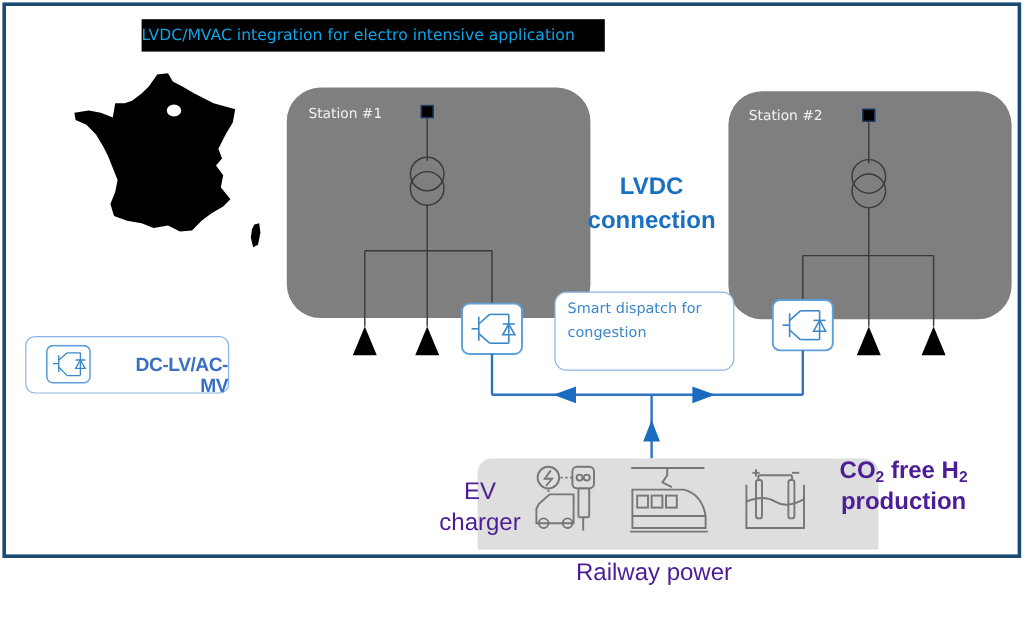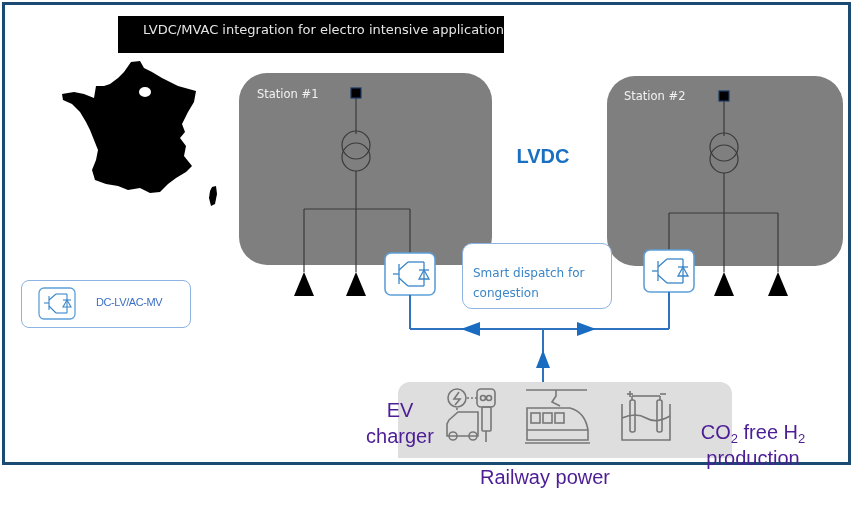--- a/index.html
+++ b/index.html
@@ -1,26 +1,26 @@
 <!DOCTYPE html>
 <html><head>
 <meta charset="utf-8">
 <style>
   html, body { margin:0; padding:0; background:#ffffff; }
   body { width:853px; height:531px; position:relative; overflow:hidden; font-family:"Liberation Sans", sans-serif; }
   .frame { position:absolute; left:2px; top:2px; width:843px; height:457px; border:3px solid #1b4a72; box-sizing:content-box; }
-  .title-bar { position:absolute; left:118px; top:16px; width:386px; height:37px; background:#000; color:#e5e5e5;
-    font-family:"DejaVu Sans", sans-serif; font-size:13px; line-height:27px; text-align:right; }
+  .title-bar { position:absolute; left:118px; top:16px; width:386px; height:27px; background:#000; color:#0ea5e9;
+    font-family:"DejaVu Sans", sans-serif; font-size:13px; line-height:27px; text-align:left; }
   .station { position:absolute; background:#7f7f7f; border-radius:28px; }
   .station-label { position:absolute; color:#f2f2f2; font-family:"DejaVu Sans", sans-serif; font-size:11.5px; }
   .mvac { position:absolute; left:468px; top:142px; width:150px; color:#1a70c0; font-weight:bold; font-size:20px; line-height:28px; text-align:center; }
   .dispatch { position:absolute; left:462px; top:243px; width:150px; height:66px; background:#fff; border:1.5px solid #8db3e2; border-radius:10px; box-sizing:border-box;
-    color:#3a86c8; font-family:"DejaVu Sans", sans-serif; font-size:12px; line-height:20px; padding:19px 0 0 10px; }
+    color:#3a86c8; font-family:"DejaVu Sans", sans-serif; font-size:12px; line-height:20px; padding:3px 0 0 10px; }
   .legend-box { position:absolute; left:21px; top:280px; width:170px; height:48px; border:1.5px solid #8db3e2; border-radius:8px; box-sizing:border-box; }
-  .legend-label { position:absolute; left:74px; top:15px; color:#3a6fc4; font-weight:normal; font-size:11px; letter-spacing:-0.4px;text-align:right; }
+  .legend-label { position:absolute; left:74px; top:15px; color:#3a6fc4; font-weight:bold; font-size:16px; letter-spacing:-0.4px;text-align:right; }
   .loads-panel { position:absolute; left:398px; top:382px; width:334px; height:76px; background:#dedede; border-radius:12px 12px 0 0; }
   .load-text { position:absolute; color:#4c1d95; font-size:20px; line-height:24px; text-align:center; }
   .load-text sub { font-size:13px; vertical-align:-4px; line-height:0; }
   svg.overlay { position:absolute; left:0; top:0; }
 </style>
 </head>
 <body>
 
 <div class="frame"></div>
 
@@ -104,20 +104,21 @@
     <line x1="669" y1="292" x2="669" y2="329"></line>
     <line x1="543" y1="329" x2="543" y2="382"></line>
   </g>
   <polygon points="461,329 480,322 480,336" fill="#1a6cc0"></polygon>
   <polygon points="596,329 577,322 577,336" fill="#1a6cc0"></polygon>
   <polygon points="543,350 536,368 550,368" fill="#1a6cc0"></polygon>
 </svg>
 
 <div class="mvac">
   <div>LVDC</div>
+  <div>connection</div>
 </div>
 
 <div class="dispatch">
   <div>Smart dispatch for</div>
   <div>congestion</div>
 </div>
 
 <div class="legend-box">
   <svg width="40" height="34" style="position:absolute;left:16px;top:6px;">
     <rect x="1" y="1" width="36" height="31" rx="5" fill="#fff" stroke="#5ea0da" stroke-width="1.3"></rect>
@@ -182,16 +183,16 @@
 
 <div class="load-text" style="left:360px;top:398px;width:80px;">
   <div>EV</div>
   <div style="margin-top:2px;">charger</div>
 </div>
 
 <div class="load-text" style="left:470px;top:465px;width:150px;">
   <div>Railway power</div>
 </div>
 
-<div class="load-text" style="left:688px;top:420px;width:130px;">
+<div class="load-text" style="left:688px;top:380px;width:130px;font-weight:bold;">
   <div><span>CO</span><sub>2</sub><span> free H</span><sub>2</sub></div>
   <div style="margin-top:2px;">production</div>
 </div>
 
 </body></html>

